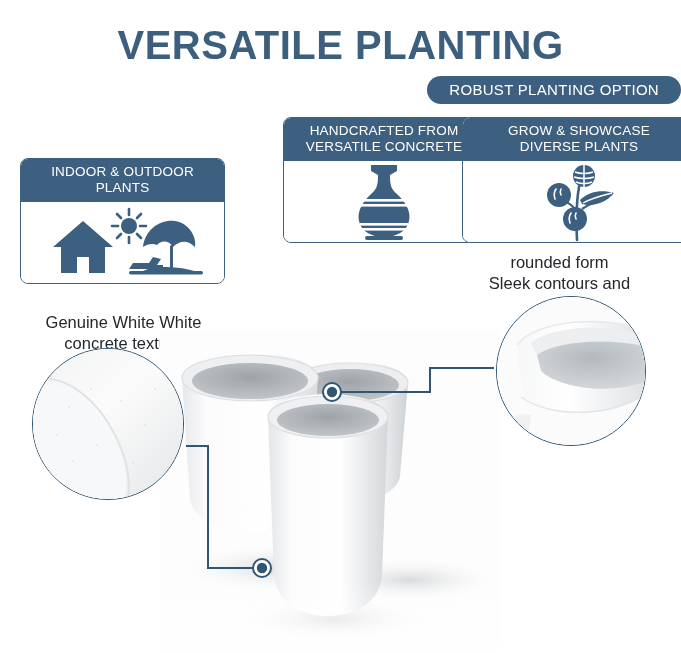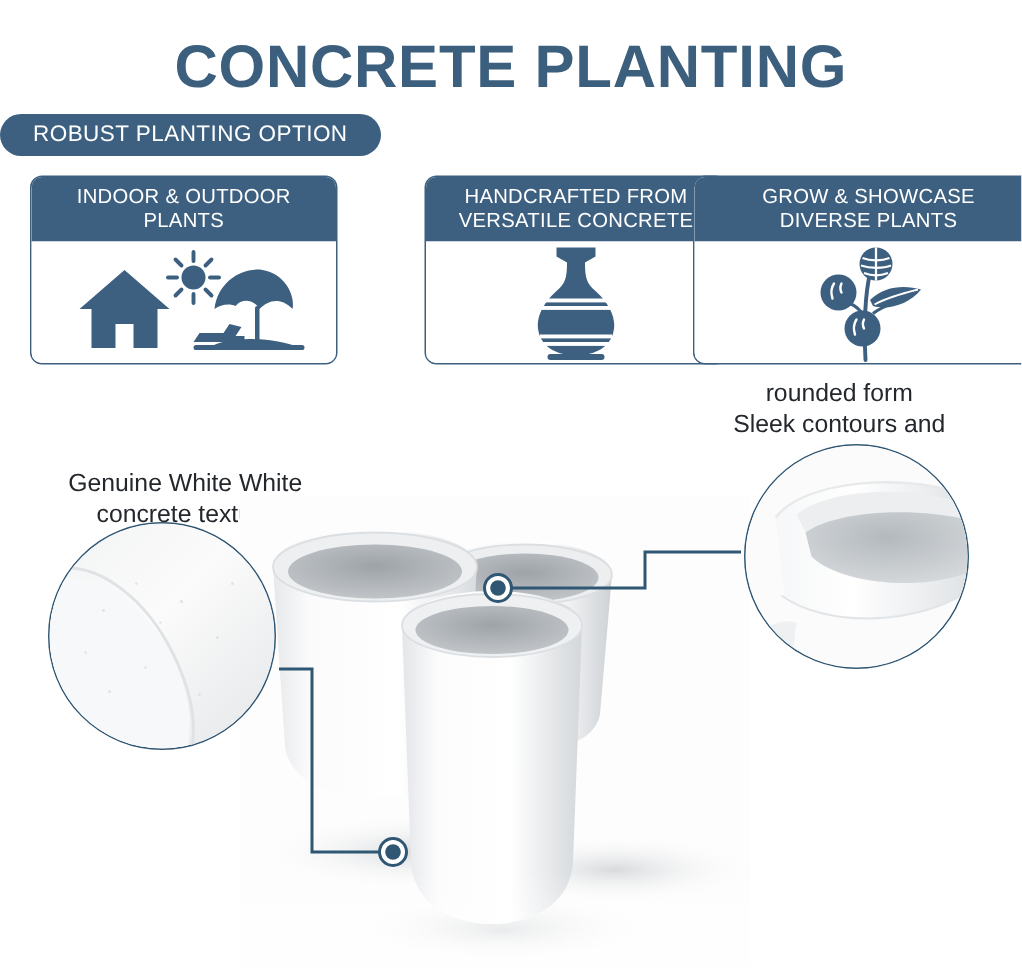--- a/index.html
+++ b/index.html
@@ -12,35 +12,35 @@
   }
   .stage{position:absolute;left:0;top:0;width:681px;height:653px;overflow:hidden;background:#fff;}
 
   
   .title{
     position:absolute;left:0;top:22px;width:681px;text-align:center;
     font-size:40px;font-weight:bold;letter-spacing:.5px;
     color:#3c5f7d;line-height:46px;
     font-family:"Liberation Sans", sans-serif;
   }
-  .badge-wrap{position:absolute;left:0;top:76px;width:681px;text-align:left;}
+  .badge-wrap{position:absolute;left:0;top:76px;width:681px;text-align:right;}
   .badge{
     display:inline-block;background:#3d6080;color:#ffffff;
     border-radius:999px;padding:5px 22px 6px 22px;
     font-size:15px;letter-spacing:.3px;line-height:17px;
   }
 
   
   .cards{position:absolute;left:0;top:117px;width:681px;height:128px;}
   .card{
     position:absolute;top:0;height:126px;
     border:1.5px solid #3d6080;border-radius:8px;background:#ffffff;
     box-sizing:border-box;overflow:hidden;
   }
-  .card.c1{left:20px;width:205px;}
+  .card.c1{left:20px;width:205px;margin-top:41px;}
   .card.c2{left:243px;width:202px;margin-left:40px;}
   .card.c3{left:462px;width:234px;}
   .card-head{
     background:#3d6080;color:#fff;text-align:center;
     font-size:13.5px;line-height:16px;letter-spacing:.2px;
     padding:5px 4px 6px 4px;
   }
   .card-body{
     height:82px;display:flex;align-items:center;justify-content:center;
     background:#fff;
@@ -68,21 +68,21 @@
   .bubble svg{display:block;}
 
   .connector{position:absolute;left:0;top:0;width:681px;height:653px;
     pointer-events:none;}
 </style>
 </head>
 <body>
 
 <div class="stage">
 
-  <div class="title">CONCRETE PLANTING</div>
+  <div class="title">VERSATILE PLANTING</div>
 
   <div class="badge-wrap">
     <span class="badge">ROBUST PLANTING OPTION</span>
   </div>
 
   <div class="cards">
 
     <div class="card c1">
       <div class="card-head">
         <div>INDOOR &amp; OUTDOOR</div>

